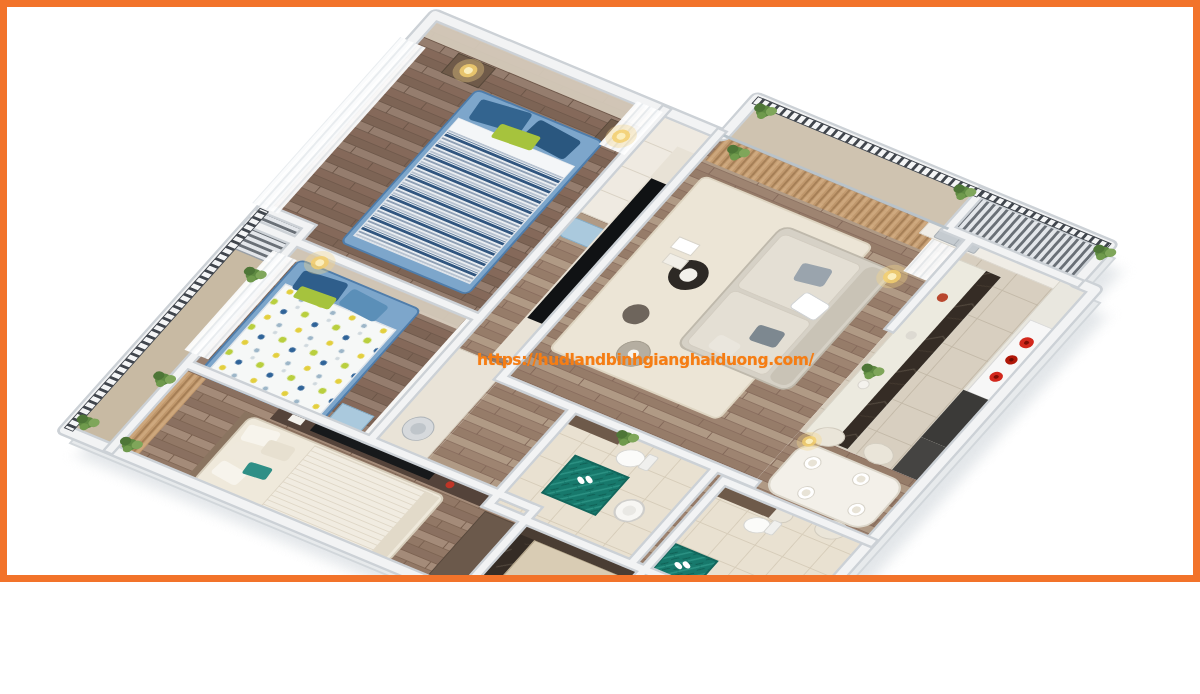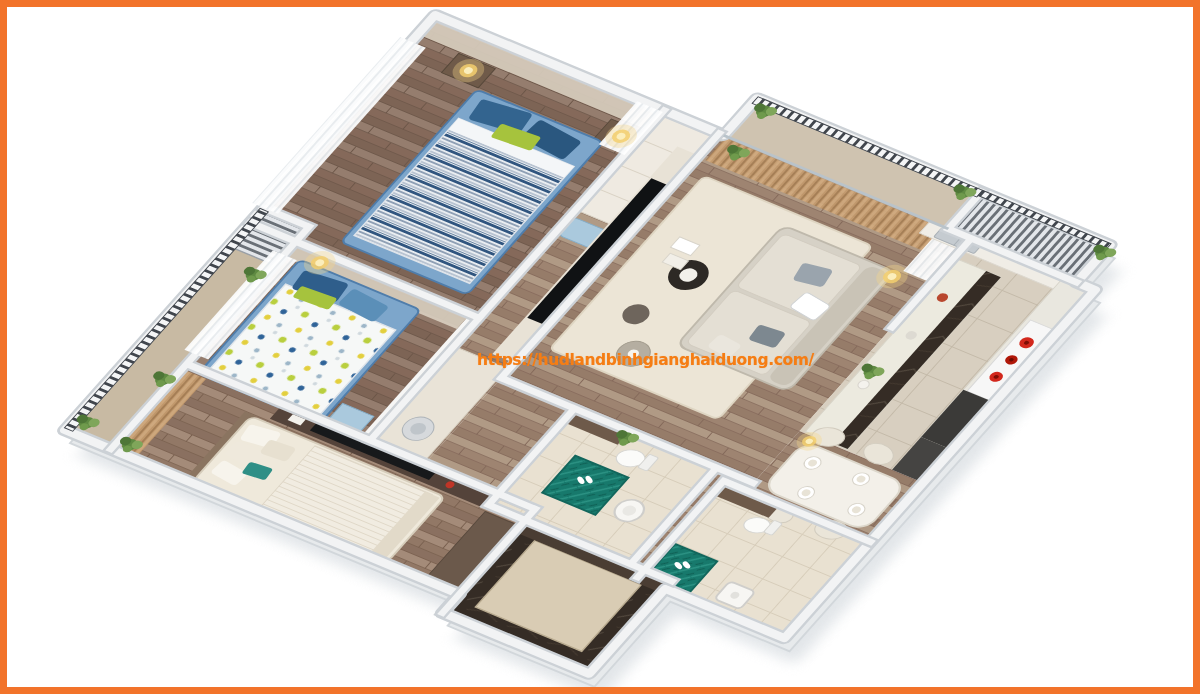--- a/index.html
+++ b/index.html
@@ -1,18 +1,18 @@
 <!DOCTYPE html>
 <html><head>
 <meta charset="utf-8">
 <style>
   html,body{margin:0;padding:0;background:#fff;}
   .frame{
     position:relative;
-    width:1200px;height:694px;
+    width:1200px;height:582px;
     box-sizing:border-box;
     border:7px solid #f2732a;
     background:#ffffff;
     overflow:hidden;
     font-family:"DejaVu Sans","Liberation Sans",sans-serif;
     padding-left:16px;
   }
   .plan-svg{position:absolute;left:0;top:0;}
   .watermark{
     position:absolute;

